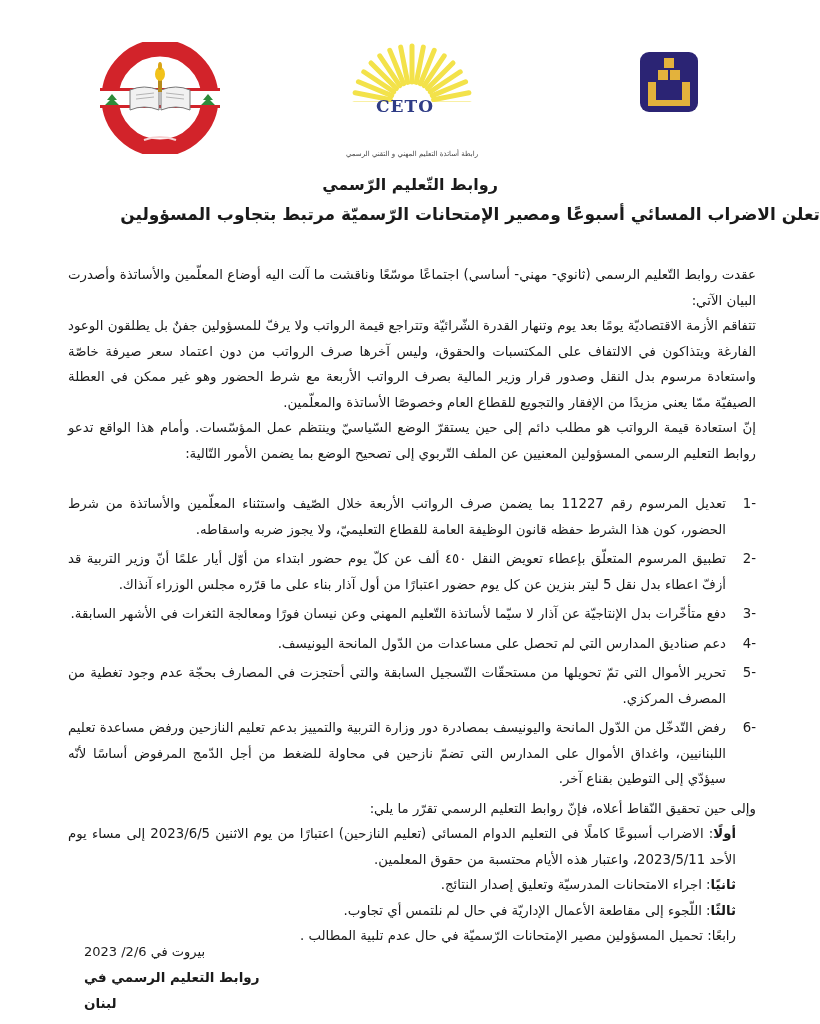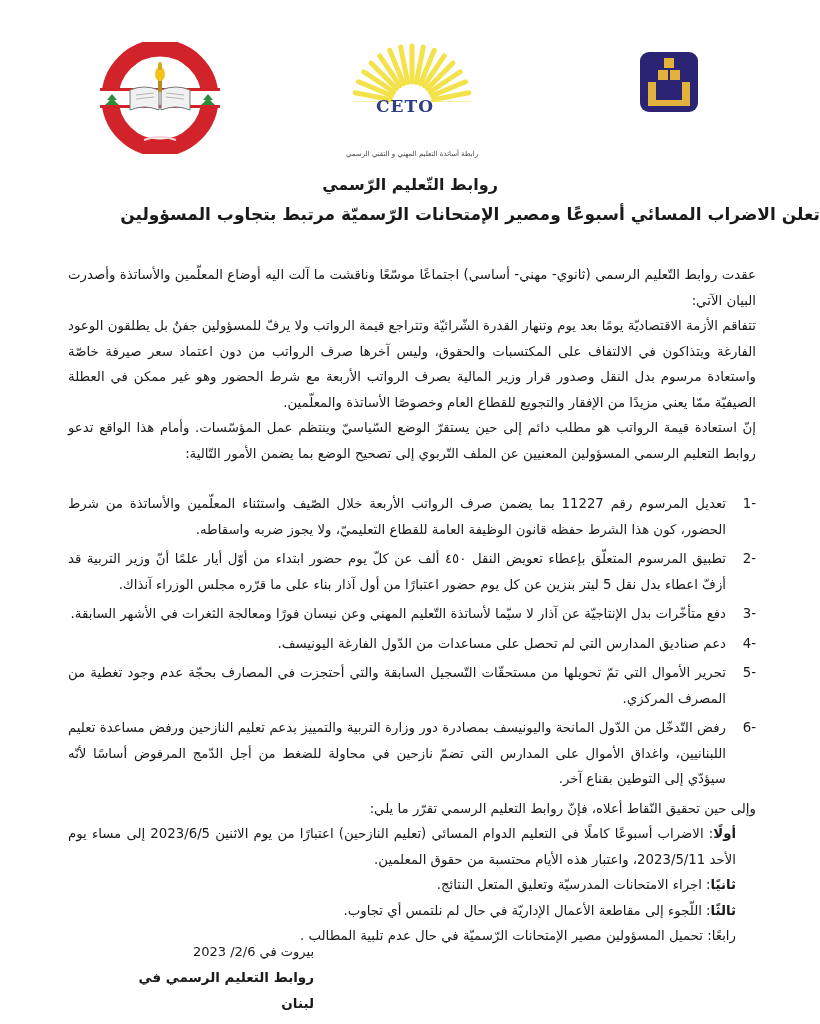--- a/index.html
+++ b/index.html
@@ -21,21 +21,21 @@
   .title2 { position: absolute; top: 204px; left: 0; width: 820px; text-align: right; font-size: 17px; font-weight: bold; }
 
   .body { position: absolute; top: 262px; left: 68px; width: 688px; font-size: 13.3px; line-height: 25.5px; text-align: justify; direction: rtl; }
   .body p { margin: 0; }
   .gap { height: 25px; }
   ol.demands { list-style: none; margin: 0; padding: 0; }
   ol.demands li { position: relative; padding-right: 30px; margin: 0 0 4px 0; }
   ol.demands li .num { position: absolute; right: 0; top: 0; }
   .decision { padding-right: 20px; }
   .decision b { font-weight: bold; }
-  .sign { position: absolute; left: 84px; top: 940px; width: 190px; text-align: right; direction: rtl; margin-left: 40px; }
+  .sign { position: absolute; left: 84px; top: 940px; width: 190px; text-align: left; direction: rtl; }
   .sign .date { font-size: 13px; line-height: 24px; }
   .sign .org { font-size: 13.5px; line-height: 26px; font-weight: bold; }
 </style>
 </head>
 <body>
 
 <div class="logos">
 
   <svg class="logo-left" viewBox="0 0 124 112">
     <circle cx="62" cy="56" r="50" fill="none" stroke="#d2232a" stroke-width="17"></circle>
@@ -103,27 +103,27 @@
 
 <div class="body">
   <p>عقدت روابط التّعليم الرسمي (ثانوي- مهني- أساسي) اجتماعًا موسّعًا وناقشت ما آلت اليه أوضاع المعلّمين والأساتذة وأصدرت البيان الآتي:</p>
   <p>تتفاقم الأزمة الاقتصاديّة يومًا بعد يوم وتنهار القدرة الشّرائيّة وتتراجع قيمة الرواتب ولا يرفّ للمسؤولين جفنٌ بل يطلقون الوعود الفارغة ويتذاكون في الالتفاف على المكتسبات والحقوق، وليس آخرها صرف الرواتب من دون اعتماد سعر صيرفة خاصّة واستعادة مرسوم بدل النقل وصدور قرار وزير المالية بصرف الرواتب الأربعة مع شرط الحضور وهو غير ممكن في العطلة الصيفيّة ممّا يعني مزيدًا من الإفقار والتجويع للقطاع العام وخصوصًا الأساتذة والمعلّمين.</p>
   <p>إنّ استعادة قيمة الرواتب هو مطلب دائم إلى حين يستقرّ الوضع السّياسيّ وينتظم عمل المؤسّسات. وأمام هذا الواقع تدعو روابط التعليم الرسمي المسؤولين المعنيين عن الملف التّربوي إلى تصحيح الوضع بما يضمن الأمور التّالية:</p>
   <div class="gap"></div>
   <ol class="demands">
     <li><span class="num">-1</span><span>تعديل المرسوم رقم 11227 بما يضمن صرف الرواتب الأربعة خلال الصّيف واستثناء المعلّمين والأساتذة من شرط الحضور، كون هذا الشرط حفظه قانون الوظيفة العامة للقطاع التعليميّ، ولا يجوز ضربه واسقاطه.</span></li>
     <li><span class="num">-2</span><span>تطبيق المرسوم المتعلّق بإعطاء تعويض النقل ٤٥٠ ألف عن كلّ يوم حضور ابتداء من أوّل أيار علمًا أنّ وزير التربية قد أزفّ اعطاء بدل نقل 5 ليتر بنزين عن كل يوم حضور اعتبارًا من أول آذار بناء على ما قرّره مجلس الوزراء آنذاك.</span></li>
     <li><span class="num">-3</span><span>دفع متأخّرات بدل الإنتاجيّة عن آذار لا سيّما لأساتذة التّعليم المهني وعن نيسان فورًا ومعالجة الثغرات في الأشهر السابقة.</span></li>
-    <li><span class="num">-4</span><span>دعم صناديق المدارس التي لم تحصل على مساعدات من الدّول الفارغة اليونيسف.</span></li>
+    <li><span class="num">-4</span><span>دعم صناديق المدارس التي لم تحصل على مساعدات من الدّول المانحة اليونيسف.</span></li>
     <li><span class="num">-5</span><span>تحرير الأموال التي تمّ تحويلها من مستحقّات التّسجيل السابقة والتي أحتجزت في المصارف بحجّة عدم وجود تغطية من المصرف المركزي.</span></li>
     <li><span class="num">-6</span><span>رفض التّدخّل من الدّول المانحة واليونيسف بمصادرة دور وزارة التربية والتمييز بدعم تعليم النازحين ورفض مساعدة تعليم اللبنانيين، واغداق الأموال على المدارس التي تضمّ نازحين في محاولة للضغط من أجل الدّمج المرفوض أساسًا لأنّه سيؤدّي إلى التوطين بقناع آخر.</span></li>
   </ol>
   <p>وإلى حين تحقيق النّقاط أعلاه، فإنّ روابط التعليم الرسمي تقرّر ما يلي:</p>
   <p class="decision"><b>أولًا</b><span>: الاضراب أسبوعًا كاملًا في التعليم الدوام المسائي (تعليم النازحين) اعتبارًا من يوم الاثنين 2023/6/5 إلى مساء يوم الأحد 2023/5/11، واعتبار هذه الأيام محتسبة من حقوق المعلمين.</span></p>
-  <p class="decision"><b>ثانيًا</b><span>: اجراء الامتحانات المدرسيّة وتعليق المتعل النتائج.</span></p>
+  <p class="decision"><b>ثانيًا</b><span>: اجراء الامتحانات المدرسيّة وتعليق إصدار النتائج.</span></p>
   <p class="decision"><b>ثالثًا</b><span>: اللّجوء إلى مقاطعة الأعمال الإداريّة في حال لم نلتمس أي تجاوب.</span></p>
   <p class="decision"><span>رابعًا</span><span>: تحميل المسؤولين مصير الإمتحانات الرّسميّة في حال عدم تلبية المطالب .</span></p>
 </div>
 
 <div class="sign">
   <div class="date">بيروت في 2/6/ 2023</div>
   <div class="org">روابط التعليم الرسمي في لبنان</div>
 </div>
 
 </body></html>

